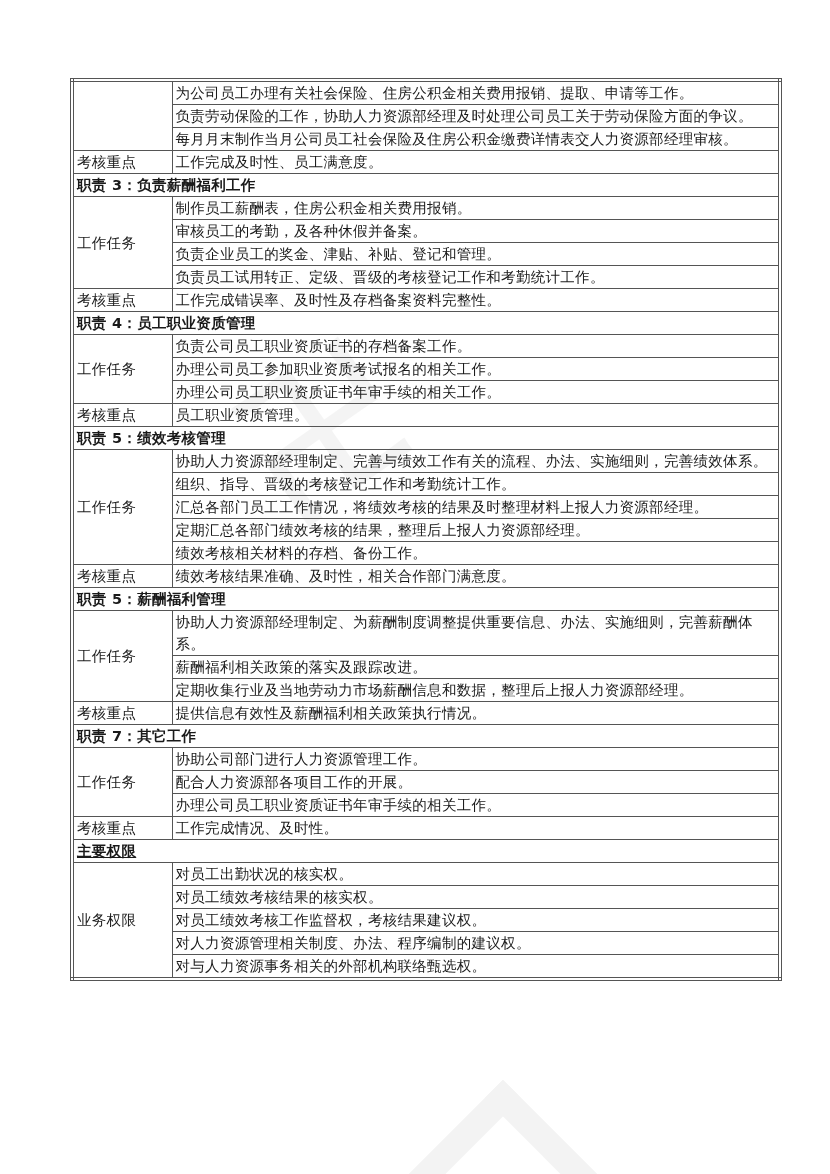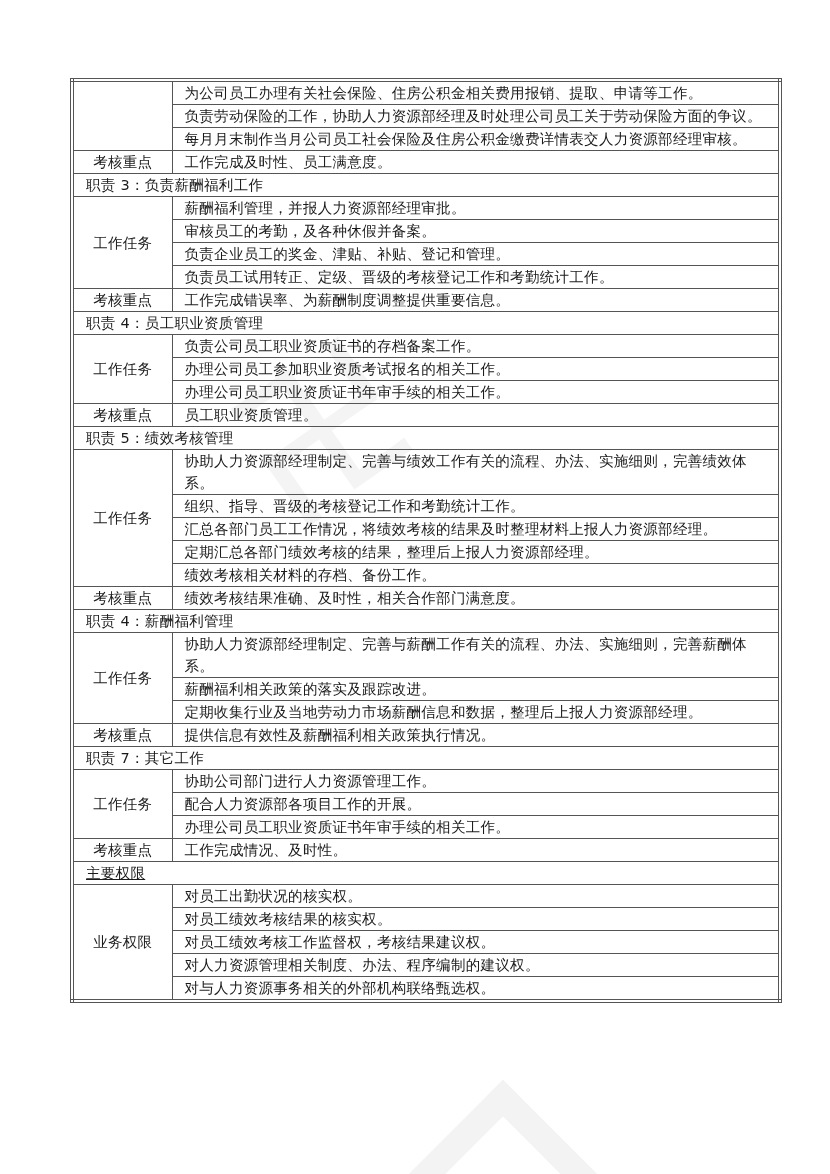--- a/index.html
+++ b/index.html
@@ -7,24 +7,24 @@
          font-family: "DejaVu Serif", "Liberation Serif", serif; color: #1a1a1a; }
   .page { position: absolute; left: 0; top: 0; width: 830px; height: 1174px; }
   .watermark { position: absolute; pointer-events: none; color: #ececec; font-weight: bold;
                font-family: "DejaVu Sans", sans-serif; }
   .wm1 { left: 250px; top: 330px; font-size: 150px; transform: rotate(-35deg); opacity: 0.55; }
   .wm2 { left: 430px; top: 1110px; width: 120px; height: 120px; border-left: 26px solid #efefef;
          border-top: 26px solid #efefef; transform: rotate(45deg); opacity: 0.7; }
   table.duty { position: absolute; left: 70px; top: 78px; width: 712px;
                border-collapse: collapse; border: 4px double #555; table-layout: fixed; }
   table.duty td { border: 1px solid #555; font-size: 14.5px; line-height: 22px;
-                  padding: 0 12px; vertical-align: middle; letter-spacing: 0.3px; }
-  td.label { width: 88px; text-align: center; padding: 0; }
+                  padding: 0 3px; vertical-align: middle; letter-spacing: 0.3px; }
+  td.label { width: 88px; padding: 0; }
   td.content { text-align: left; }
-  td.section { font-weight: normal; padding-left: 6px; font-family: "DejaVu Sans", "Liberation Sans", sans-serif; font-size: 14px; }
+  td.section { font-weight: bold; padding-left: 6px; font-family: "DejaVu Sans", "Liberation Sans", sans-serif; font-size: 14px; }
   td.section.underline span { text-decoration: underline; }
 </style>
 </head>
 <body>
 
 <div class="page">
   <div class="watermark wm1">卍</div>
   <div class="watermark wm2"></div>
 
   <table class="duty">
@@ -47,34 +47,34 @@
       <tr>
         <td class="label">考核重点</td>
         <td class="content">工作完成及时性、员工满意度。</td>
       </tr>
 
       <tr>
         <td class="section" colspan="2">职责 3：负责薪酬福利工作</td>
       </tr>
       <tr>
         <td class="label" rowspan="4">工作任务</td>
-        <td class="content">薪酬福利管理，并报人力资源部经理审批。</td>
+        <td class="content">制作员工薪酬表，住房公积金相关费用报销。</td>
       </tr>
       <tr>
           <td class="content">审核员工的考勤，及各种休假并备案。</td>
         </tr>
       <tr>
           <td class="content">负责企业员工的奖金、津贴、补贴、登记和管理。</td>
         </tr>
       <tr>
           <td class="content">负责员工试用转正、定级、晋级的考核登记工作和考勤统计工作。</td>
         </tr>
       <tr>
         <td class="label">考核重点</td>
-        <td class="content">工作完成错误率、为薪酬制度调整提供重要信息。</td>
+        <td class="content">工作完成错误率、及时性及存档备案资料完整性。</td>
       </tr>
 
       <tr>
         <td class="section" colspan="2">职责 4：员工职业资质管理</td>
       </tr>
       <tr>
         <td class="label" rowspan="3">工作任务</td>
         <td class="content">负责公司员工职业资质证书的存档备案工作。</td>
       </tr>
       <tr>
@@ -106,25 +106,25 @@
         </tr>
       <tr>
           <td class="content">绩效考核相关材料的存档、备份工作。</td>
         </tr>
       <tr>
         <td class="label">考核重点</td>
         <td class="content">绩效考核结果准确、及时性，相关合作部门满意度。</td>
       </tr>
 
       <tr>
-        <td class="section" colspan="2">职责 4：薪酬福利管理</td>
+        <td class="section" colspan="2">职责 5：薪酬福利管理</td>
       </tr>
       <tr>
         <td class="label" rowspan="3">工作任务</td>
-        <td class="content">协助人力资源部经理制定、完善与薪酬工作有关的流程、办法、实施细则，完善薪酬体系。</td>
+        <td class="content">协助人力资源部经理制定、为薪酬制度调整提供重要信息、办法、实施细则，完善薪酬体系。</td>
       </tr>
       <tr>
           <td class="content">薪酬福利相关政策的落实及跟踪改进。</td>
         </tr>
       <tr>
           <td class="content">定期收集行业及当地劳动力市场薪酬信息和数据，整理后上报人力资源部经理。</td>
         </tr>
       <tr>
         <td class="label">考核重点</td>
         <td class="content">提供信息有效性及薪酬福利相关政策执行情况。</td>

